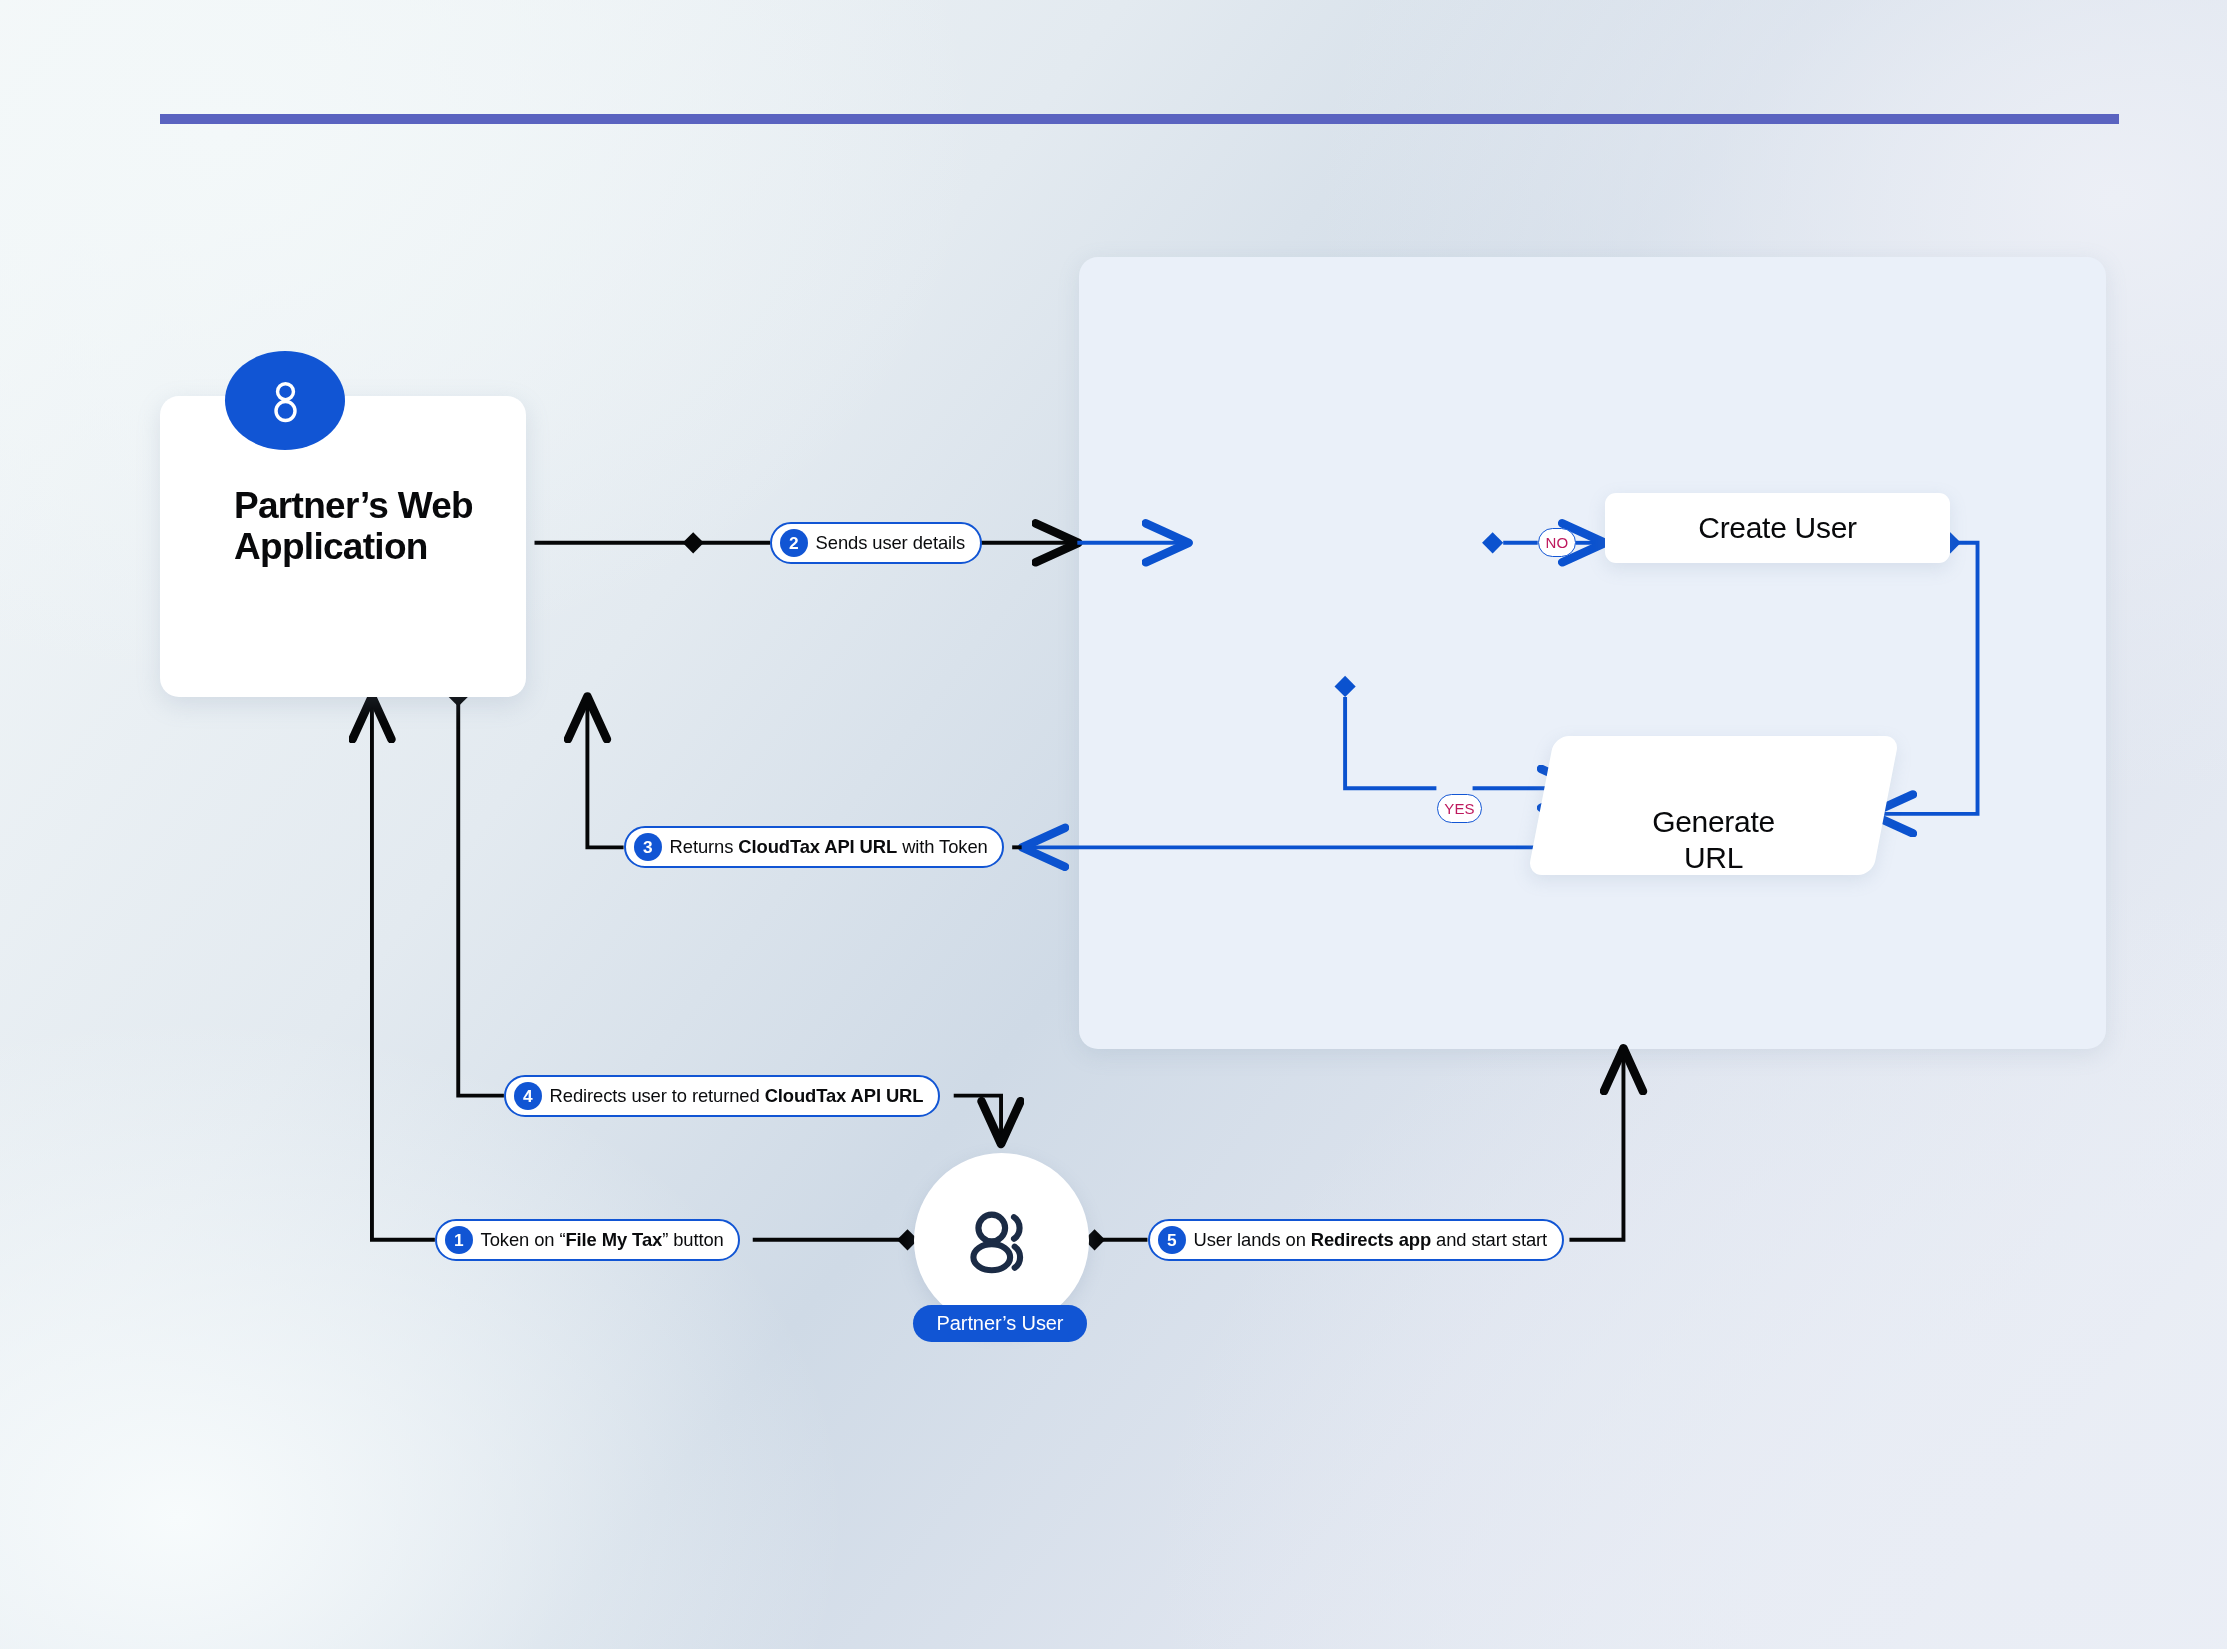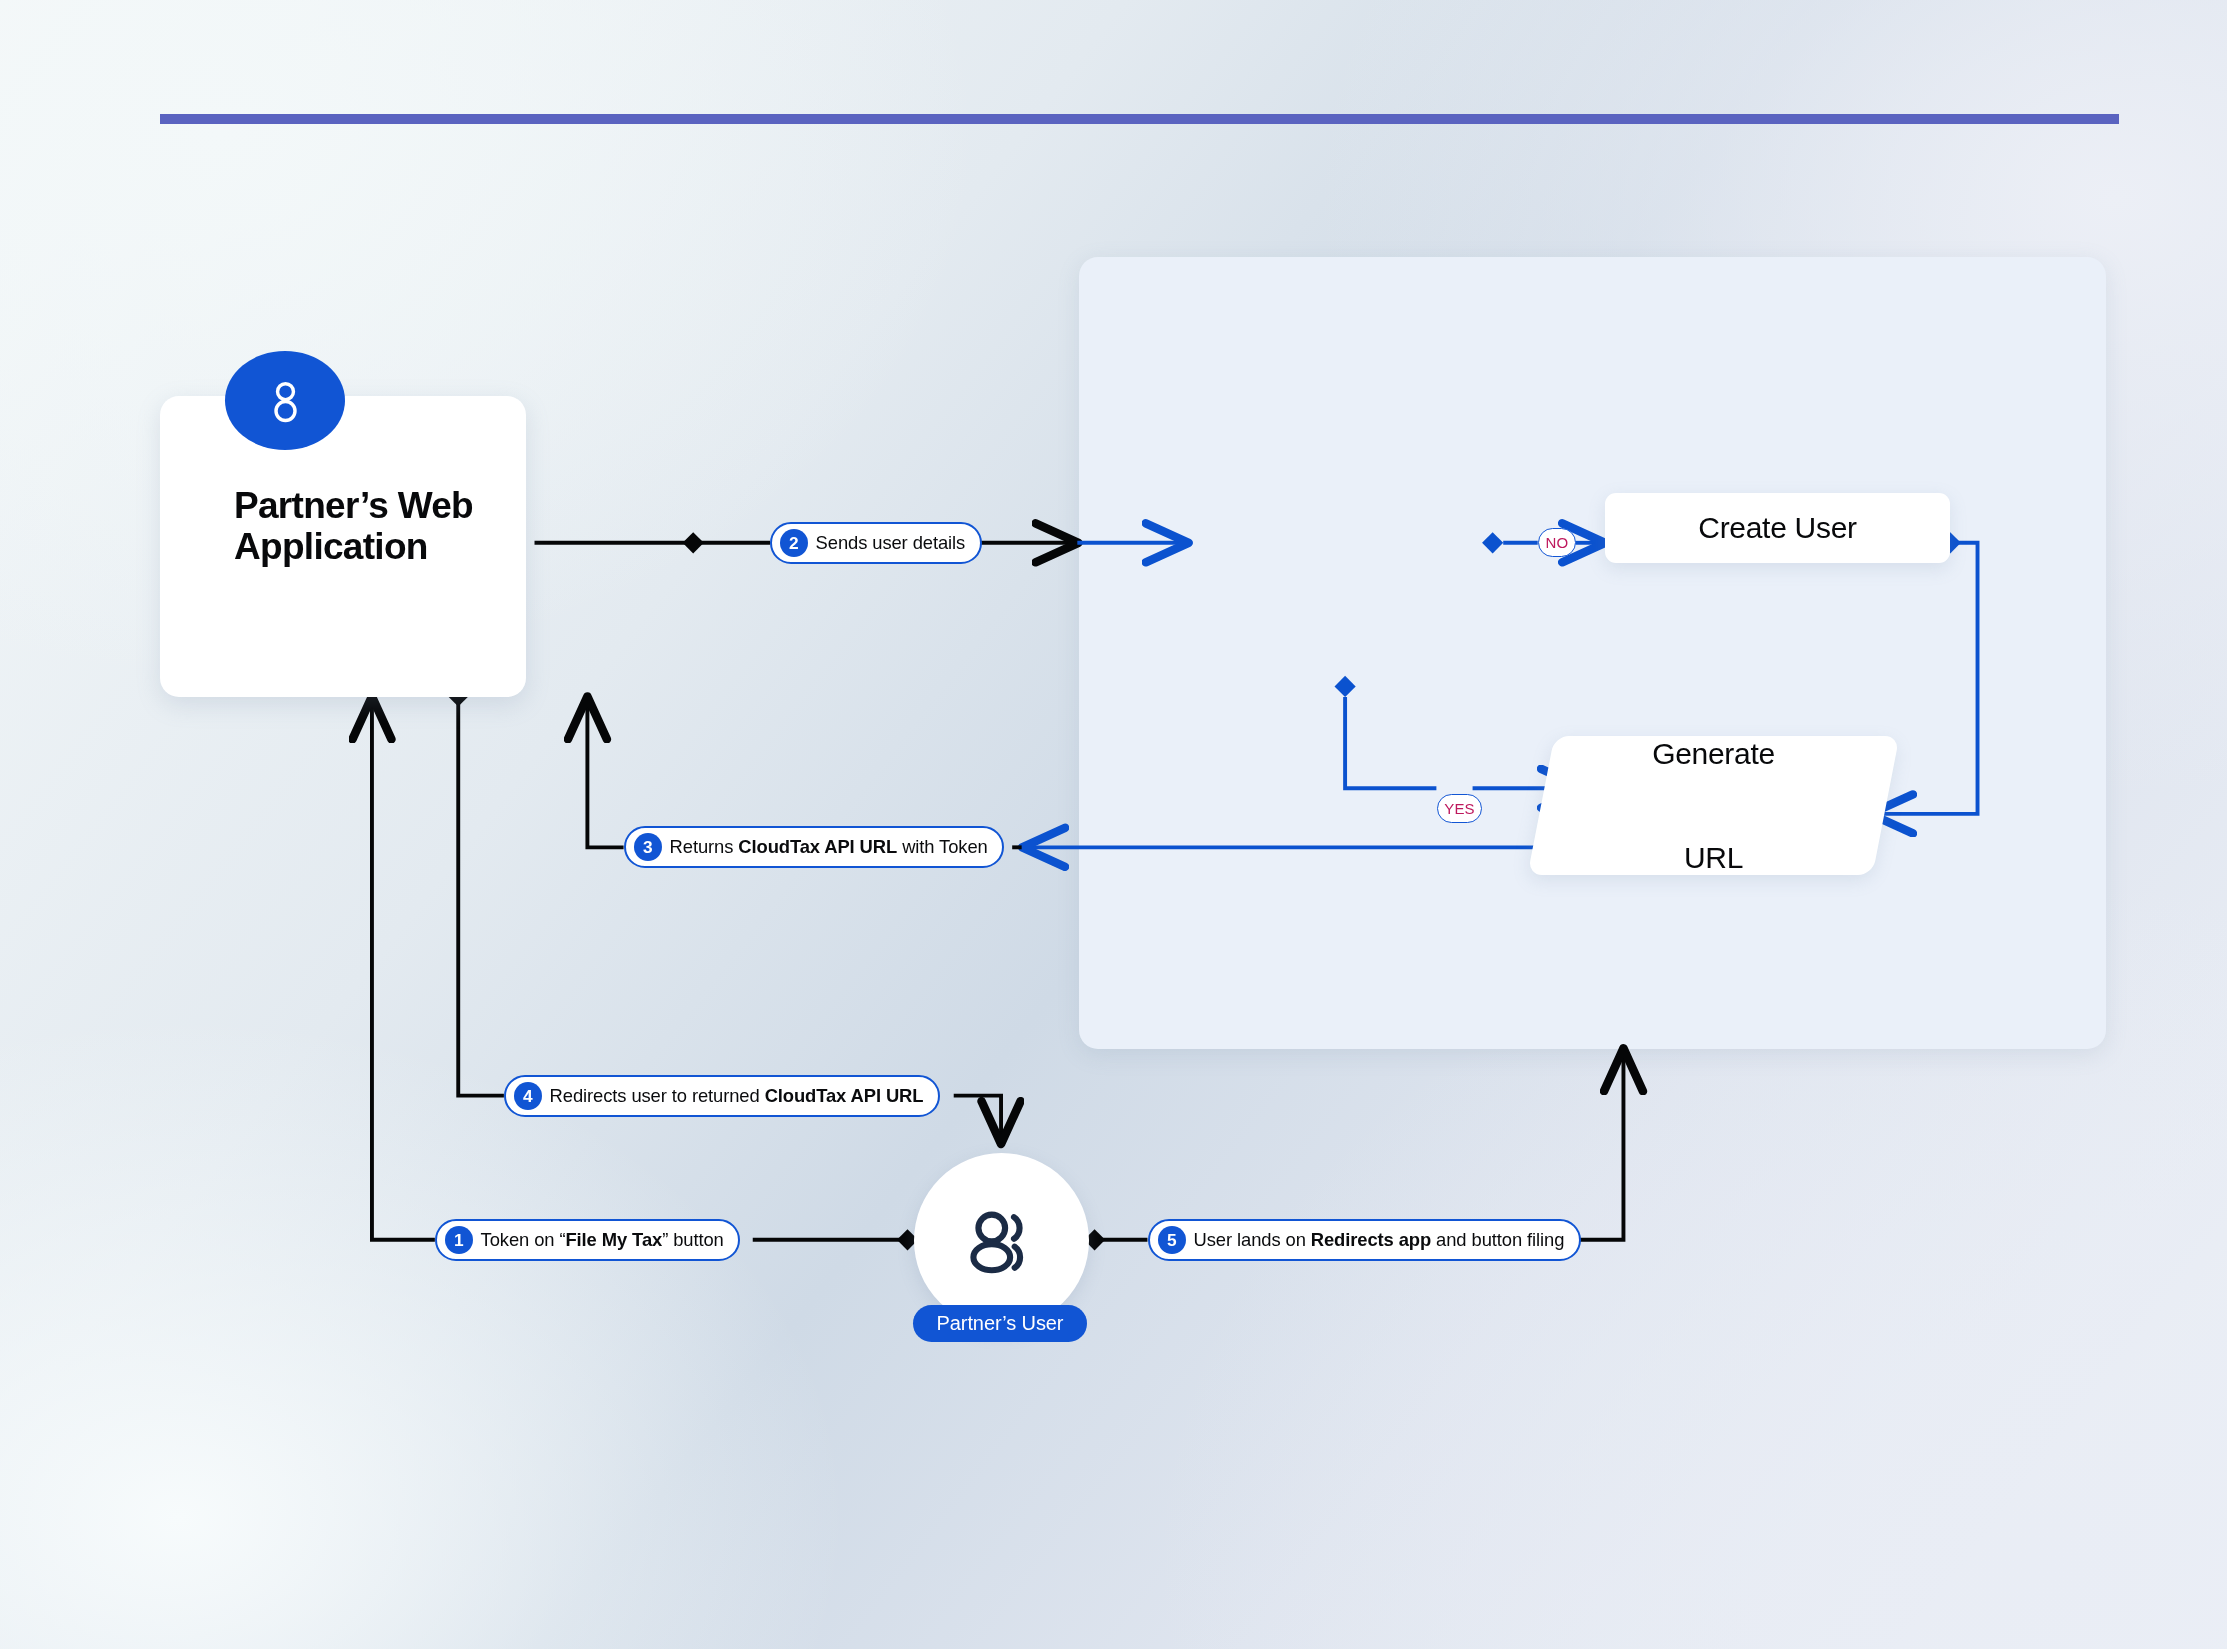--- a/index.html
+++ b/index.html
@@ -72,21 +72,21 @@
   #generate-url{
     left:1541px;top:736px;width:345px;height:139px;
   }
   #generate-url .para{
     position:absolute;inset:0;background:#fff;border-radius:14.5px;
     transform:skewX(-11deg);
     box-shadow:0 5.6px 16.7px rgba(120,140,170,.17);
   }
   #generate-url .txt{
     position:absolute;inset:0;display:flex;flex-direction:column;
-    align-items:center;justify-content:space-between;
+    align-items:center;justify-content:flex-end;
     font-size:30px;line-height:1.18;color:#08090b;letter-spacing:-0.3px;
   }
 
   
   #user-node{left:914px;top:1153px;width:175px;height:175px;}
   #user-node .circle{
     position:absolute;inset:0;background:#fff;border-radius:50%;
     box-shadow:0 5.6px 16.7px rgba(120,140,170,.20);
     display:flex;align-items:center;justify-content:center;
   }
@@ -241,17 +241,17 @@
     <span class="txt"><span>Returns </span><b>CloudTax API URL</b><span> with Token</span></span>
   </div>
 
   <div class="pill" style="left:504px;top:1075px;">
     <span class="num">4</span>
     <span class="txt"><span>Redirects user to returned </span><b>CloudTax API URL</b></span>
   </div>
 
   <div class="pill" style="left:1148px;top:1219px;">
     <span class="num">5</span>
-    <span class="txt"><span>User lands on </span><b>Redirects app</b><span> and button filing</span></span>
+    <span class="txt"><span>User lands on </span><b>Redirects app</b><span> and start start</span></span>
   </div>
 
 </div>
 
 
 </body></html>

